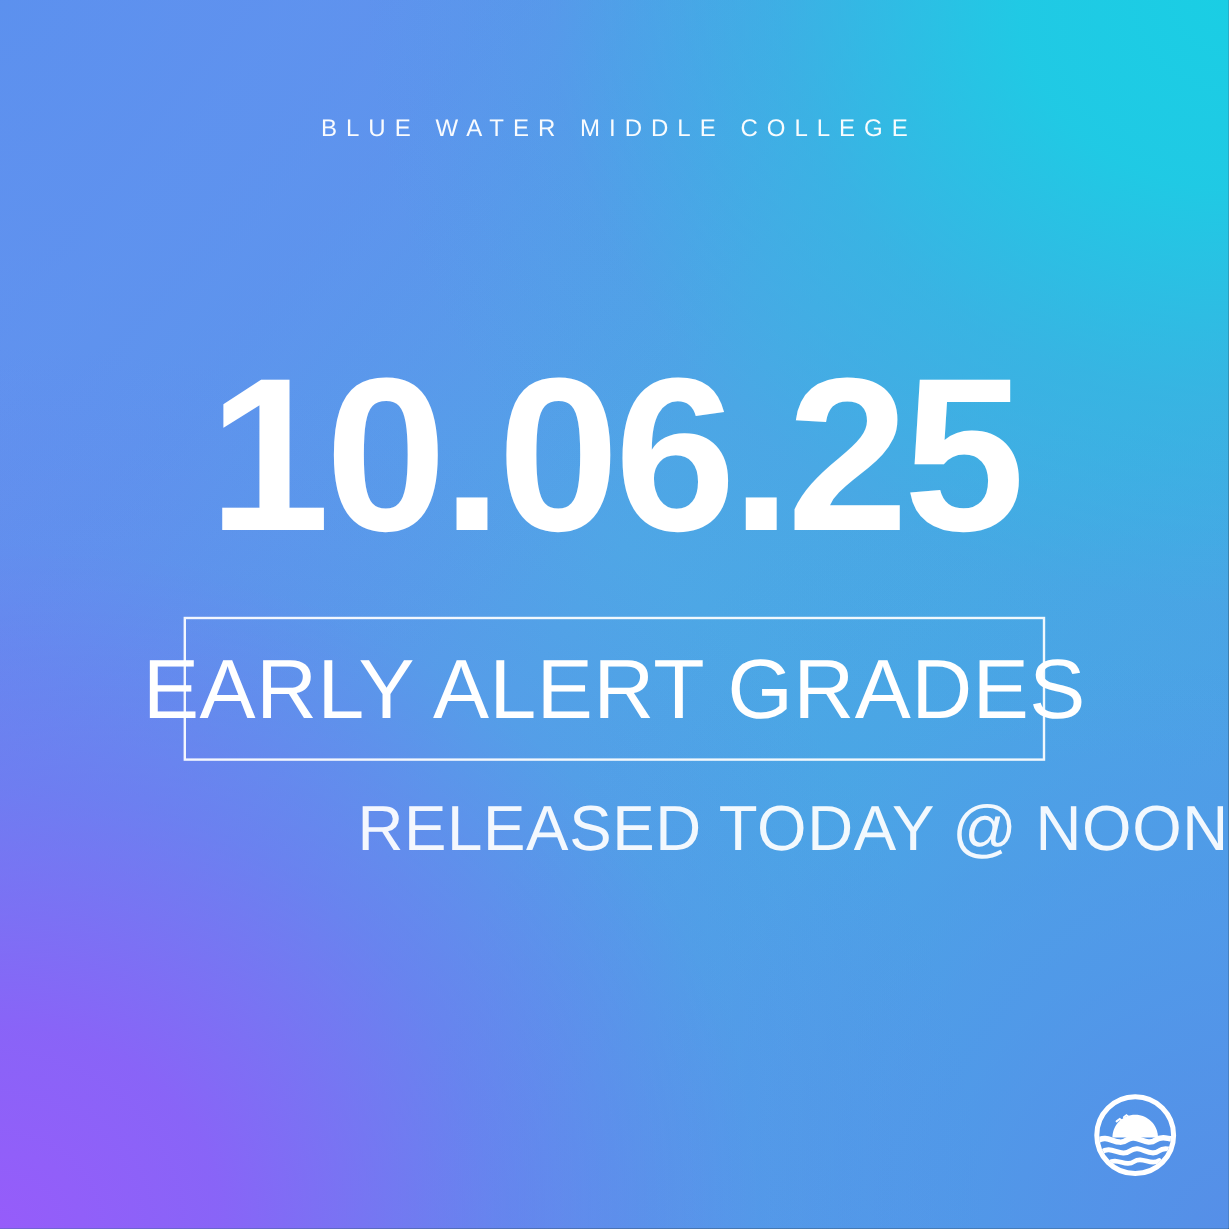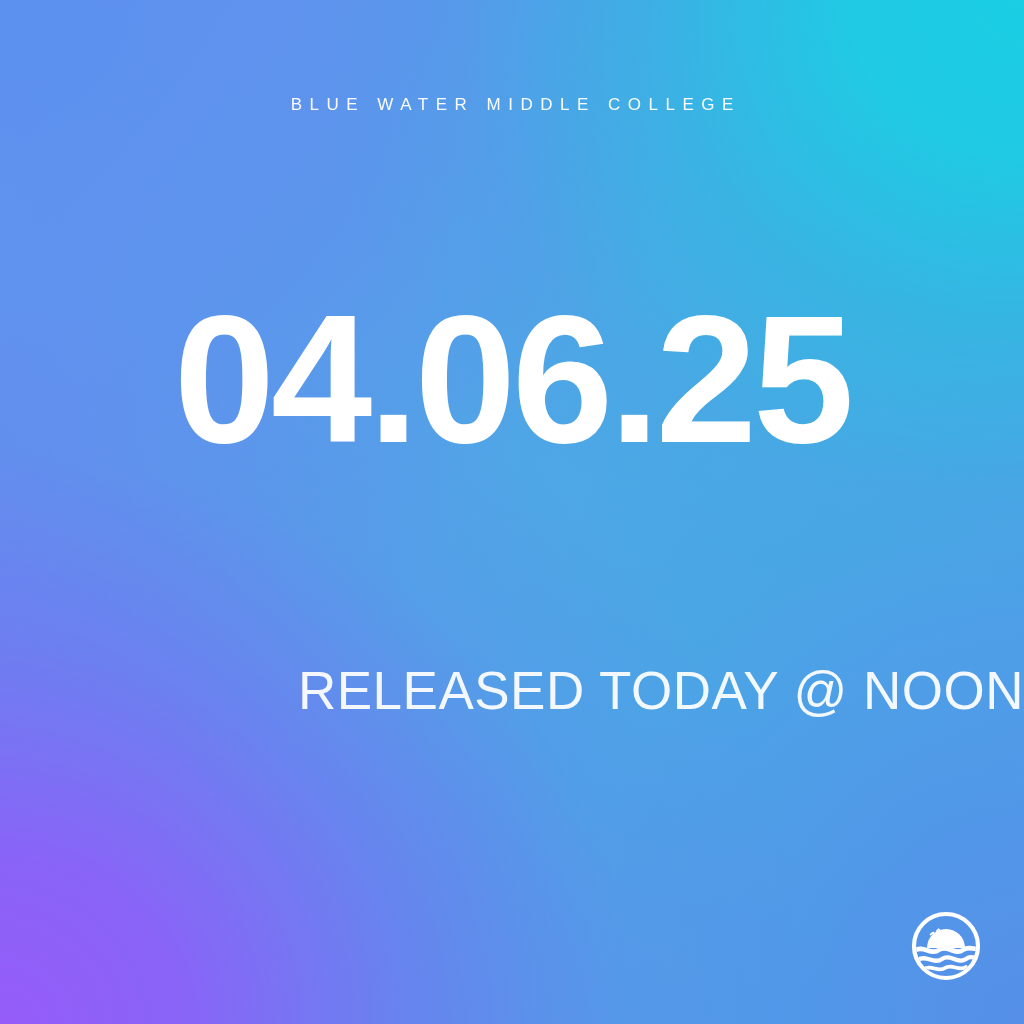--- a/index.html
+++ b/index.html
@@ -23,21 +23,21 @@
   }
 
   
   .eyebrow {
     position: absolute;
     top: 96px;
     left: 0;
     width: 100%;
     text-align: center;
     color: #ffffff;
-    font-size: 17px;
+    font-size: 20px;
     font-weight: 400;
     letter-spacing: 7.5px;
     line-height: 1.1;
     text-indent: 7.5px;
     opacity: 0.97;
   }
 
   
   .date-line {
     position: absolute;
@@ -100,22 +100,25 @@
   }
   .logo svg { display: block; width: 72px; height: 72px; }
 </style>
 </head>
 <body>
 
 <div id="poster">
 
   <div class="eyebrow">BLUE WATER MIDDLE COLLEGE</div>
 
-  <div class="date-line">04.06.25</div>
+  <div class="date-line">10.06.25</div>
 
+  <div class="headline-box">
+    <span class="headline-text">EARLY ALERT GRADES</span>
+  </div>
 
   <div class="subline">RELEASED TODAY @ NOON</div>
 
   <div class="logo">
     <svg viewBox="0 0 72 72" xmlns="http://www.w3.org/2000/svg" aria-hidden="true">
         <defs>
           <clipPath id="logo-clip">
             <circle cx="36" cy="36" r="30"></circle>
           </clipPath>
         </defs>

